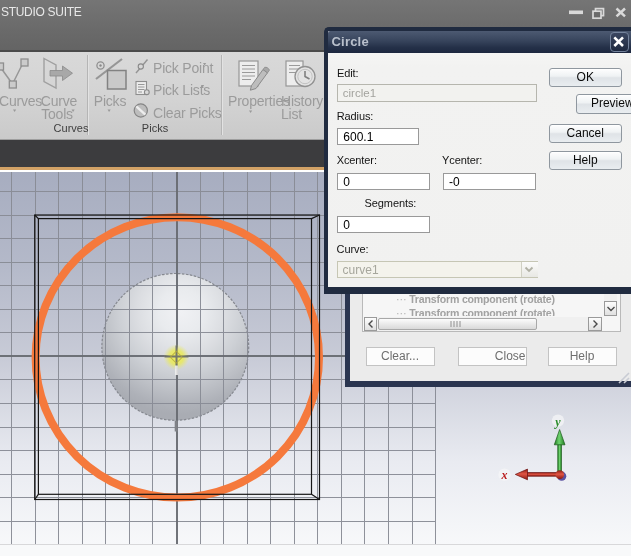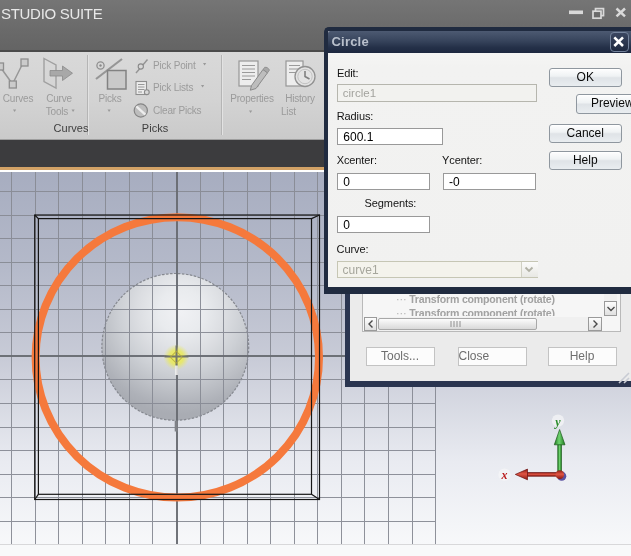--- a/index.html
+++ b/index.html
@@ -6,27 +6,27 @@
        font-family:"Liberation Sans", sans-serif; background:#fff;}
   .abs{position:absolute;}
   .lbl{position:absolute;font-size:11px;color:#141414;letter-spacing:-0.1px;white-space:nowrap;}
   .inp{position:absolute;font-size:12px;color:#000;background:#fff;border:1px solid #999;
        box-sizing:border-box;padding:1px 0 0 5px;white-space:nowrap;}
   .btn{position:absolute;box-sizing:border-box;width:72.5px;height:19.5px;
        border:1px solid #8f979f;border-radius:3px;text-align:center;
        font-size:12px;color:#0a0a0a;line-height:17.5px;
        background:linear-gradient(180deg,#fefefe,#eff2f4 42%,#dfe3e7 52%,#e9edf0);
        box-shadow:inset 0 1px 0 #fff;}
-  .rlbl{position:absolute;font-size:10px;color:#9b9b9b;white-space:nowrap;letter-spacing:-0.2px;}
+  .rlbl{position:absolute;font-size:14px;color:#9b9b9b;white-space:nowrap;letter-spacing:-0.2px;}
   .glbl{position:absolute;font-size:11px;color:#3e3e3e;white-space:nowrap;}
 </style></head>
 <body>
 
 <div class="abs" style="left:0;top:0;width:631px;height:50px;background:linear-gradient(180deg,#757575,#6a6a6a 60%,#646464);"></div>
-<div class="abs" style="left:1px;top:5px;font-size:15px;color:#e8e8e8;letter-spacing:-0.3px;">STUDIO SUITE</div>
+<div class="abs" style="left:1px;top:5px;font-size:12px;color:#e8e8e8;letter-spacing:-0.3px;">STUDIO SUITE</div>
 <svg class="abs" style="left:560px;top:4px" width="70" height="16" viewBox="0 0 70 16">
   <rect x="9" y="6.5" width="14" height="3.6" fill="#d9d9d9"></rect>
   <rect x="35.5" y="4.6" width="8" height="7" fill="none" stroke="#d9d9d9" stroke-width="1.7"></rect>
   <rect x="33" y="7.2" width="8" height="7" fill="#6a6a6a" stroke="#d9d9d9" stroke-width="1.7"></rect>
   <path d="M56.5 4.5 L65 12.3 M65 4.5 L56.5 12.3" stroke="#d9d9d9" stroke-width="2.5"></path>
 </svg>
 <div class="abs" style="left:0;top:50px;width:631px;height:2px;background:#4b4b4b;"></div>
 
 <div class="abs" style="left:0;top:52px;width:631px;height:86.5px;background:linear-gradient(180deg,#d9d9d9,#d3d3d3 55%,#cacaca);"></div>
 <div class="abs" style="left:0;top:138.5px;width:631px;height:1.5px;background:#9e9e9e;"></div>
@@ -187,42 +187,42 @@
 <svg class="abs" style="left:450px;top:319.5px" width="16" height="8">
     <path d="M1 1v6M4 1v6M7 1v6M10 1v6" stroke="#909090" stroke-width="1"></path>
   </svg>
 
 <div class="abs" style="left:603.5px;top:293px;width:13.5px;height:8px;background:#f0f0f0;"></div>
 <div class="abs" style="left:603.5px;top:301px;width:13.5px;height:15px;border:1px solid #9a9a9a;box-sizing:border-box;background:linear-gradient(180deg,#fdfdfd,#e0e0e0);"></div>
 <svg class="abs" style="left:603.5px;top:301px" width="14" height="15">
     <path d="M3.5 6 L7 9.5 L10.5 6" stroke="#4a4a4a" stroke-width="1.4" fill="none"></path>
   </svg>
 
-<div class="abs" style="left:365.5px;top:347px;width:69px;height:18.5px;border:1px solid #c3c3c3;box-sizing:border-box;background:#fcfcfc;color:#6e6e6e;font-size:12px;text-align:center;line-height:16.5px;">Tools...</div>
-<div class="abs" style="left:457.5px;top:347px;width:69px;height:18.5px;border:1px solid #c3c3c3;box-sizing:border-box;background:#fcfcfc;color:#6e6e6e;font-size:12px;text-align:left;line-height:16.5px;">Close</div>
+<div class="abs" style="left:365.5px;top:347px;width:69px;height:18.5px;border:1px solid #c3c3c3;box-sizing:border-box;background:#fcfcfc;color:#6e6e6e;font-size:12px;text-align:center;line-height:16.5px;">Clear...</div>
+<div class="abs" style="left:457.5px;top:347px;width:69px;height:18.5px;border:1px solid #c3c3c3;box-sizing:border-box;background:#fcfcfc;color:#6e6e6e;font-size:12px;text-align:right;line-height:16.5px;">Close</div>
 <div class="abs" style="left:547.5px;top:347px;width:69px;height:18.5px;border:1px solid #c3c3c3;box-sizing:border-box;background:#fcfcfc;color:#6e6e6e;font-size:12px;text-align:center;line-height:16.5px;">Help</div>
 <svg class="abs" style="left:616px;top:370px" width="15" height="15">
     <path d="M13 3 L3 13 M13 8 L8 13" stroke="#c9ccd4" stroke-width="1.6"></path>
   </svg>
 
 <div class="abs" style="left:324px;top:27px;width:307px;height:267px;background:linear-gradient(180deg,#fafaf9 0%,#f2f2f1 14%,#f1f1f0 100%);
      border-style:solid;border-color:#202b40;border-width:4px 0 7px 4px;border-radius:5px 0 0 0;box-sizing:border-box;"></div>
 <div class="abs" style="left:328px;top:31px;width:303px;height:22.3px;border-radius:2px 0 0 0;
      background:linear-gradient(180deg,#4d5a72,#37445c 45%,#243048 75%,#1d2840);"></div>
 <div class="abs" style="left:331.5px;top:34px;font-size:13px;font-weight:bold;color:#b9c0cc;letter-spacing:0.2px;">Circle</div>
 <div class="abs" style="left:610px;top:32.3px;width:18.5px;height:19.5px;border:1.5px solid #74839c;border-radius:4px;box-sizing:border-box;
      background:linear-gradient(180deg,#3a4660,#1e2940);"></div>
 <svg class="abs" style="left:610px;top:32px" width="18" height="20">
     <path d="M4.3 5.3 L13 14 M13 5.3 L4.3 14" stroke="#fff" stroke-width="2.6"></path>
   </svg>
 
 <div class="lbl" style="left:337px;top:67px;">Edit:</div>
 <div class="inp" style="left:336.8px;top:83.8px;width:200.7px;height:18.3px;border-color:#b6b6ae;background:#f2f2ef;color:#a3a39e;padding-top:2px;font-size:11.5px;">circle1</div>
 <div class="lbl" style="left:336.7px;top:110.4px;">Radius:</div>
-<div class="inp" style="left:337.3px;top:127.7px;width:106px;height:17.8px;">600.1</div>
+<div class="inp" style="left:337.3px;top:127.7px;width:82px;height:17.8px;">600.1</div>
 <div class="lbl" style="left:336.7px;top:154.2px;">Xcenter:</div>
 <div class="lbl" style="left:442px;top:154.2px;">Ycenter:</div>
 <div class="inp" style="left:337.3px;top:172.8px;width:92.5px;height:17.1px;">0</div>
 <div class="inp" style="left:443px;top:172.8px;width:92.5px;height:17.1px;">-0</div>
 <div class="lbl" style="left:336.6px;top:196.8px;margin-left:28px;">Segments:</div>
 <div class="inp" style="left:337.3px;top:216.1px;width:93px;height:17.2px;">0</div>
 <div class="lbl" style="left:336.6px;top:242.5px;">Curve:</div>
 <div class="inp" style="left:336.6px;top:261.3px;width:201.2px;height:16.8px;border-color:#c6c6b4;background:#f4f3ec;color:#a6a69c;">curve1</div>
 <div class="abs" style="left:521px;top:262.3px;width:15.8px;height:14.8px;border-left:1px solid #d0d0c4;background:linear-gradient(180deg,#fbfbfa,#e8e8e4);"></div>
 <svg class="abs" style="left:521px;top:262.3px" width="16" height="15">

